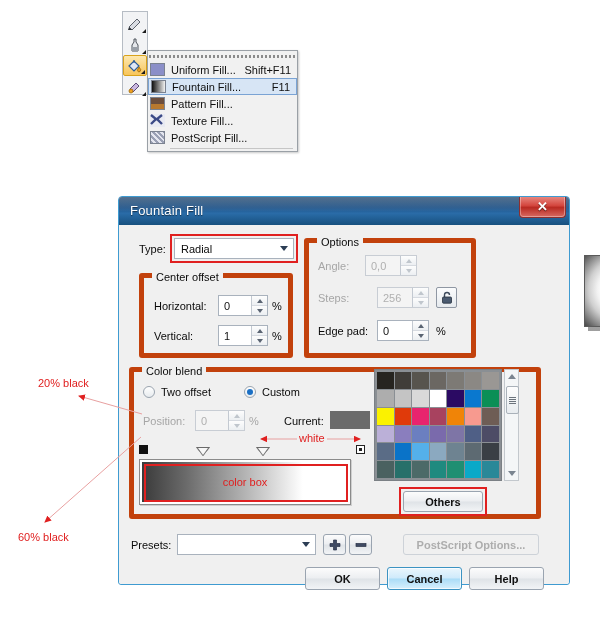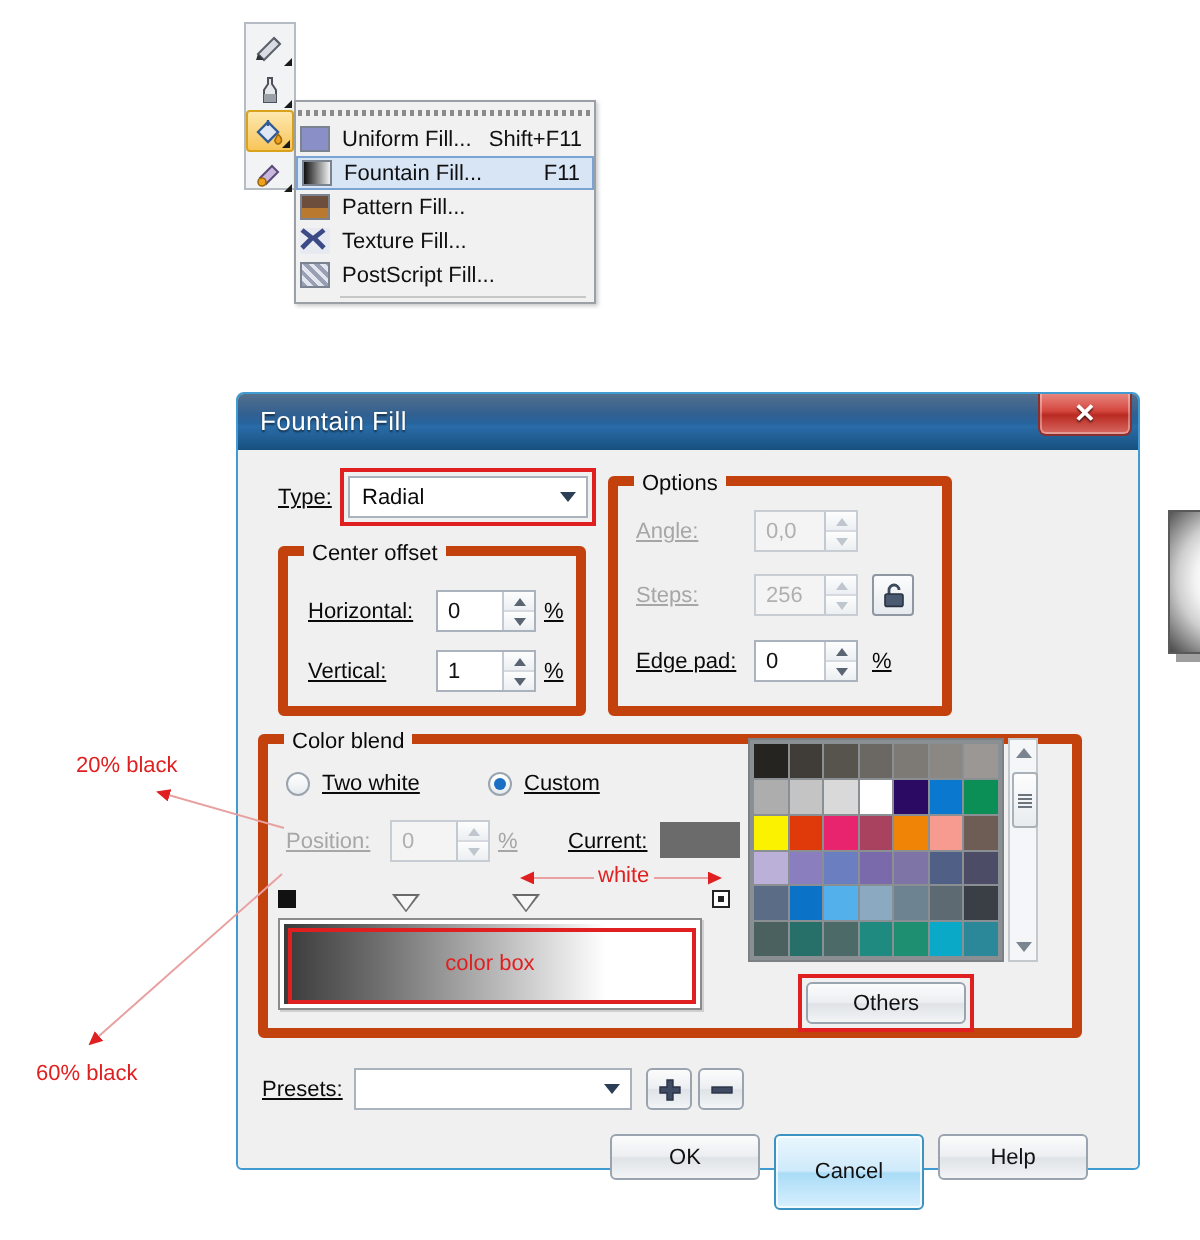--- a/index.html
+++ b/index.html
@@ -92,21 +92,21 @@
   #close-x{
     color:#fff;font-size:13px;font-weight:bold;line-height:1;
     text-shadow:0 1px 1px rgba(0,0,0,.6);
   }
   #dlg-body{
     position:absolute;left:0;right:0;top:28px;bottom:0;
     background:#f0f0f0;border-radius:0 0 3px 3px;
   }
 
   
-  .lbl{font-size:11px;color:#0a0a0a;text-decoration:underline;}
+  .lbl{font-size:11px;color:#0a0a0a;}
   .lbl.dim{color:#a6a6a6;}
 
   .combo{
     box-sizing:border-box;background:#fff;border:1px solid #a9b2bd;
     display:flex;align-items:center;position:relative;
   }
   .combo .ctext{flex:1;padding-left:6px;font-size:11px;color:#0a0a0a;}
   .combo .carrow{
     width:18px;display:flex;align-items:center;justify-content:center;
   }
@@ -151,21 +151,21 @@
     vertical-align:middle;
   }
   .radio b{width:6px;height:6px;border-radius:50%;background:#1a6fc4;display:none;}
   .radio.on b{display:block;}
 
   .btn{
     box-sizing:border-box;
     border:1px solid #9aa4b0;border-radius:3px;
     background:linear-gradient(#fcfcfc,#eceef1 48%,#dfe3e7 52%,#f2f4f6);
     display:flex;align-items:center;justify-content:center;
-    font-size:11px;color:#111;
+    font-size:11px;color:#111;font-weight:bold;
   }
   .btn.dim{color:#adadad;border-color:#cdd2d8;background:#f0f0f0;}
   .btn.default{
     border:1px solid #3c93c2;
     background:linear-gradient(#eaf6fd,#cfeafb 48%,#aadcf7 52%,#d8f0fd);
     box-shadow:0 0 0 1px rgba(255,255,255,.7) inset;
   }
 
   
   #preview-wrap{position:absolute;left:465px;top:30px;width:76px;height:76px;}
@@ -384,21 +384,21 @@
             </span>
         </span>
       </div>
       <span class="lbl" style="position:absolute;left:128px;top:52px;">%</span>
     </div>
 
     <div class="group" style="left:185px;top:13px;width:172px;height:120px;">
       <span class="gtitle">Options</span>
 
       <span class="lbl dim" style="position:absolute;left:9px;top:17px;">Angle:</span>
-      <div class="spin dim" style="position:absolute;left:68px;top:12px;width:52px;height:21px;">
+      <div class="spin dim" style="position:absolute;left:56px;top:12px;width:52px;height:21px;">
         <span class="sval">0,0</span>
         <span class="sbtns">
           <span class="sbtn up">
               <u></u>
             </span>
           <span class="sbtn dn">
               <u></u>
             </span>
         </span>
       </div>
@@ -441,21 +441,21 @@
       <div id="preview-shadow"></div>
       <div id="preview"></div>
     </div>
 
     <div class="group" style="left:10px;top:142px;width:412px;height:152px;">
       <span class="gtitle">Color blend</span>
     </div>
 
     <div style="position:absolute;left:24px;top:161px;display:flex;align-items:center;gap:6px;">
       <span class="radio"></span>
-      <span class="lbl">Two white</span>
+      <span class="lbl">Two offset</span>
     </div>
     <div style="position:absolute;left:125px;top:161px;display:flex;align-items:center;gap:6px;">
       <span class="radio on">
           <b></b>
         </span>
       <span class="lbl">Custom</span>
     </div>
 
     <span class="lbl dim" style="position:absolute;left:24px;top:190px;">Position:</span>
     <div class="spin dim" style="position:absolute;left:76px;top:185px;width:50px;height:21px;">
@@ -556,25 +556,28 @@
     <div class="btn" style="position:absolute;left:204px;top:309px;width:23px;height:21px;">
       <svg width="12" height="12" viewBox="0 0 12 12">
         <path d="M4.5 1 h3 v3.5 h3.5 v3 h-3.5 v3.5 h-3 v-3.5 h-3.5 v-3 h3.5 z" fill="#3f4a63" stroke="#2a3247" stroke-width=".7"></path>
       </svg>
     </div>
     <div class="btn" style="position:absolute;left:230px;top:309px;width:23px;height:21px;">
       <svg width="12" height="12" viewBox="0 0 12 12">
         <rect x="1" y="4.5" width="10" height="3" fill="#3f4a63" stroke="#2a3247" stroke-width=".7"></rect>
       </svg>
     </div>
+    <div class="btn dim" style="position:absolute;left:284px;top:309px;width:136px;height:21px;">
+      <span>PostScript Options...</span>
+    </div>
 
     <div class="btn" style="position:absolute;left:186px;top:342px;width:75px;height:23px;">
       <span>OK</span>
     </div>
-    <div class="btn default" style="position:absolute;left:268px;top:342px;width:75px;height:38px;">
+    <div class="btn default" style="position:absolute;left:268px;top:342px;width:75px;height:23px;">
       <span>Cancel</span>
     </div>
     <div class="btn" style="position:absolute;left:350px;top:342px;width:75px;height:23px;">
       <span>Help</span>
     </div>
 
   </div>
 </div>
 
 <svg id="overlay">

